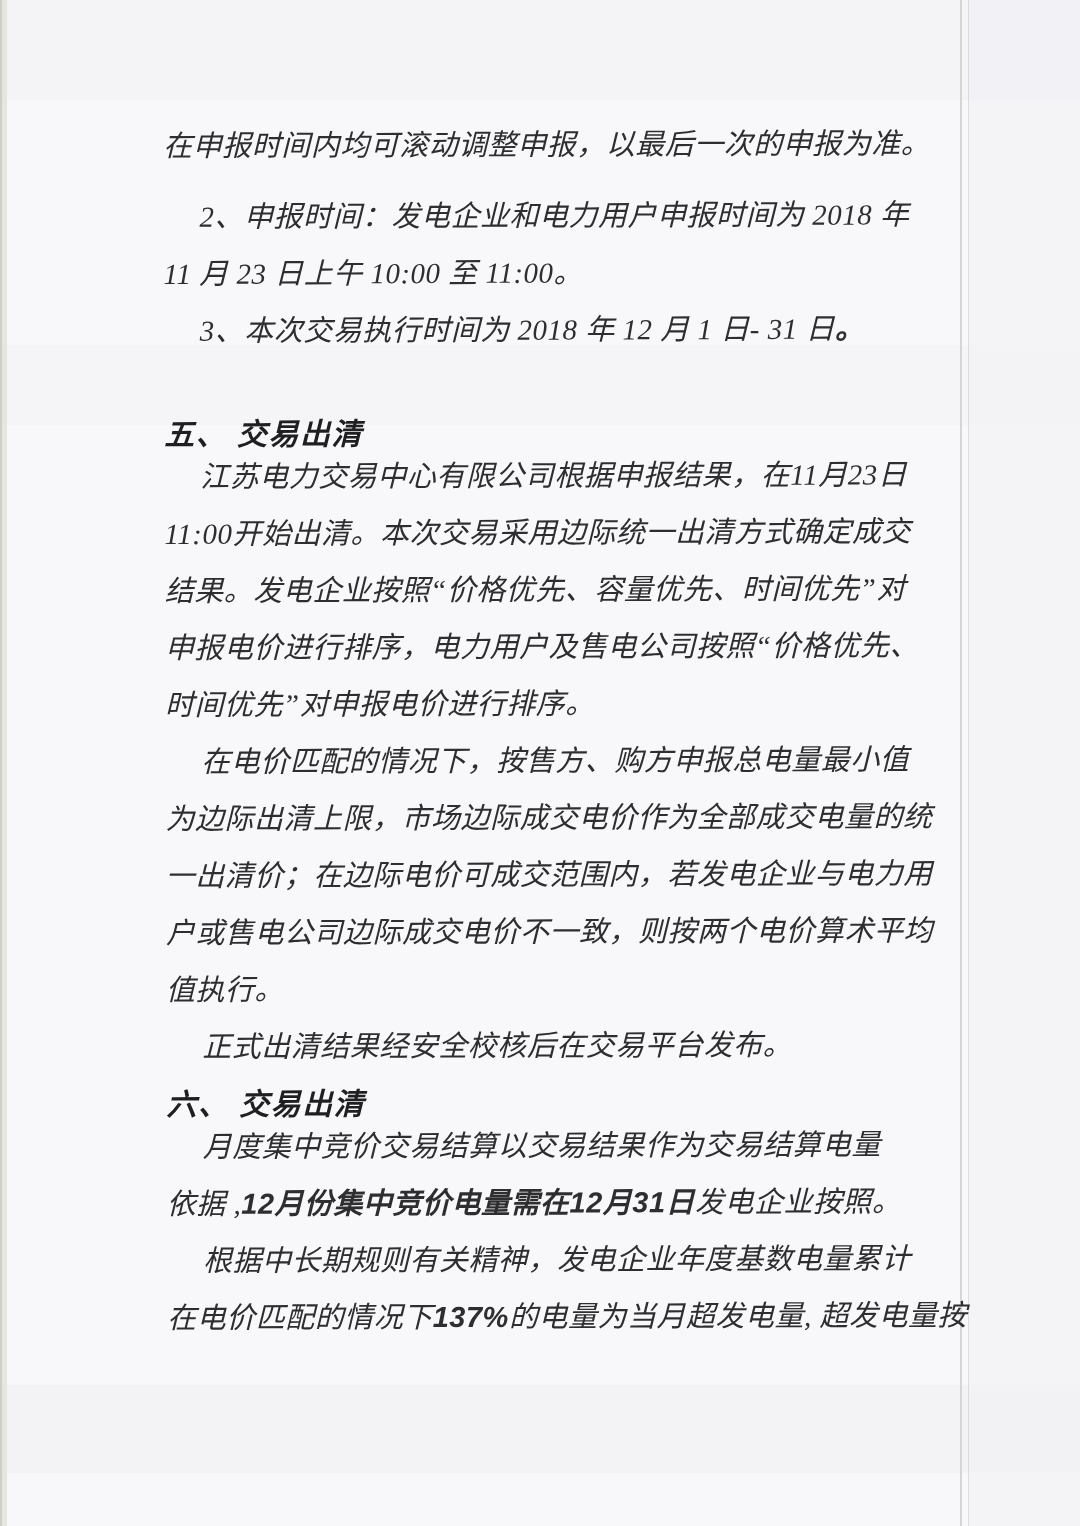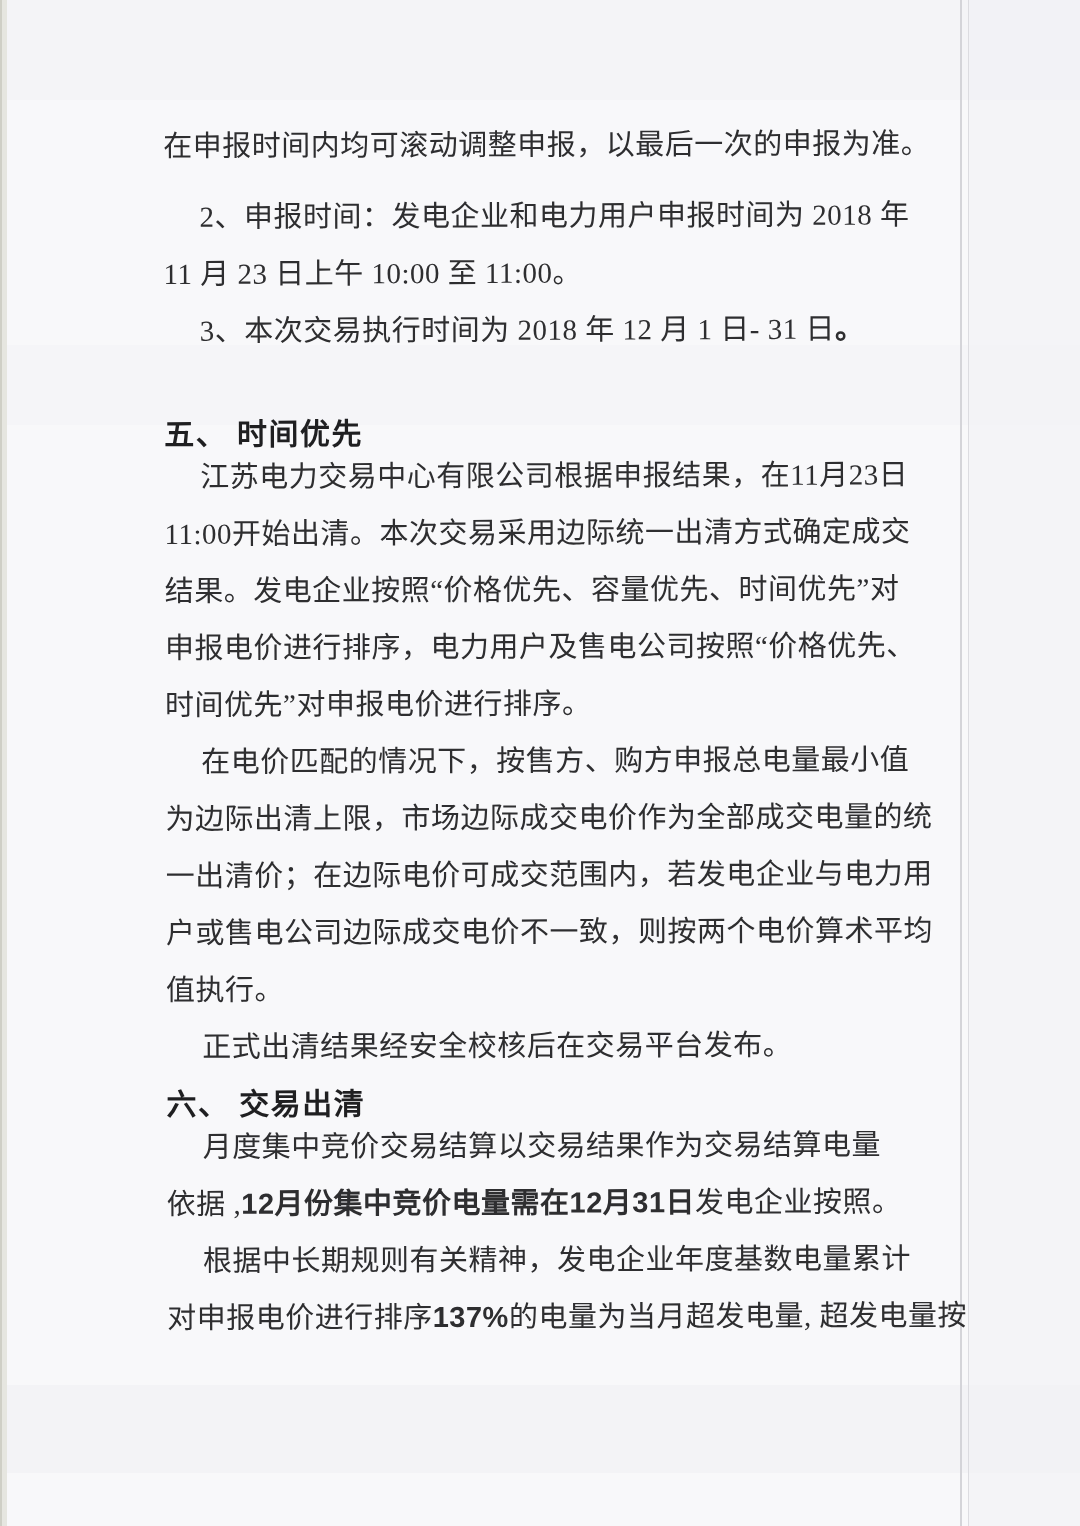--- a/index.html
+++ b/index.html
@@ -18,20 +18,21 @@
     width:1080px;height:1526px;
     background:#ffffff;
     font-family:"Liberation Serif","DejaVu Serif",serif;
     overflow:hidden;
   }
   .page{
     position:relative;
     width:1080px;height:1526px;
     background:var(--paper);
     overflow:hidden;
+    font-style:italic;
   }
   .right-shade{
     position:absolute;left:969px;top:0;right:0;bottom:0;
     background:var(--paper-right);
   }
   .edge-strip{
     position:absolute;left:0;top:0;width:7px;height:100%;
     background:var(--edge-strip);
     border-left:2px solid var(--edge-strip-line);
     box-sizing:border-box;
@@ -82,31 +83,31 @@
   <div class="band band-top"></div>
   <div class="band band-mid"></div>
   <div class="band band-bottom"></div>
   <div class="edge-strip"></div>
   <div class="fold-line"></div>
   <div class="content">
       <div class="ln"><span>在申报时间内均可滚动调整申报，以最后一次的申报为准。</span></div>
       <div class="ln indent g-sm"><span>2、申报时间：发电企业和电力用户申报时间为 2018 年</span></div>
       <div class="ln"><span>11 月 23 日上午 10:00 至 11:00。</span></div>
       <div class="ln indent"><span>3、本次交易执行时间为 2018 年 12 月 1 日- 31 日</span><span class="b">。</span></div>
-      <div class="ln heading g-lg"><span>五、 时间优先</span></div>
+      <div class="ln heading g-lg"><span>五、 交易出清</span></div>
       <div class="ln indent"><span>江苏电力交易中心有限公司根据申报结果，在11月23日</span></div>
       <div class="ln"><span>11:00开始出清。本次交易采用边际统一出清方式确定成交</span></div>
       <div class="ln"><span>结果。发电企业按照“价格优先、容量优先、时间优先”对</span></div>
       <div class="ln"><span>申报电价进行排序，电力用户及售电公司按照“价格优先、</span></div>
       <div class="ln"><span>时间优先”对申报电价进行排序。</span></div>
       <div class="ln indent"><span>在电价匹配的情况下，按售方、购方申报总电量最小值</span></div>
       <div class="ln"><span>为边际出清上限，市场边际成交电价作为全部成交电量的统</span></div>
       <div class="ln"><span>一出清价；在边际电价可成交范围内，若发电企业与电力用</span></div>
       <div class="ln"><span>户或售电公司边际成交电价不一致，则按两个电价算术平均</span></div>
       <div class="ln"><span>值执行。</span></div>
       <div class="ln indent"><span>正式出清结果经安全校核后在交易平台发布。</span></div>
       <div class="ln heading"><span>六、 交易出清</span></div>
       <div class="ln indent"><span>月度集中竞价交易结算以交易结果作为交易结算电量</span></div>
       <div class="ln"><span>依据 ,</span><span class="b">12月份集中竞价电量需在12月31日</span><span>发电企业按照。</span></div>
       <div class="ln indent"><span>根据中长期规则有关精神，发电企业年度基数电量累计</span></div>
-      <div class="ln"><span>对申报电价进行排序</span><span class="b">137%</span><span>的电量为当月超发电量, 超发电量按</span></div>
+      <div class="ln"><span>在电价匹配的情况下</span><span class="b">137%</span><span>的电量为当月超发电量, 超发电量按</span></div>
     </div>
 </div>
 
 </body></html>

